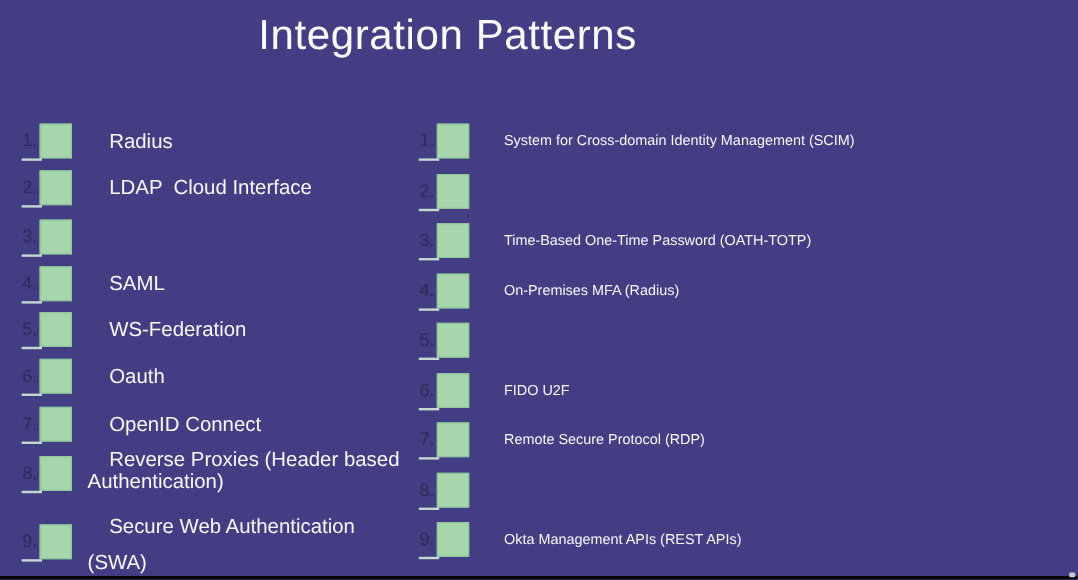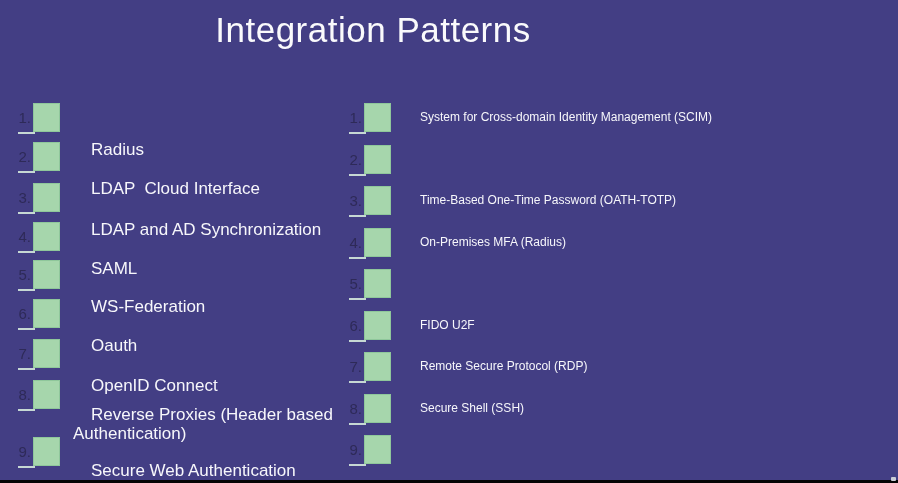--- a/index.html
+++ b/index.html
@@ -32,21 +32,21 @@
     border:1px solid var(--squareBorder);
   }
   .marker::after{
     content:"";position:absolute;left:6px;width:17px;bottom:-2px;height:2px;
     background:var(--underline);
   }
   .label{
     color:var(--text);font-size:17px;line-height:29px;white-space:pre;
     font-weight:400;
   }
-  .item.left .label{margin-left:13px;text-indent:18px;margin-top:32px;}
+  .item.left .label{margin-left:13px;text-indent:18px;}
   .item.right .label{margin-left:29px;font-size:12px;}
   .label.lh-sm{line-height:19px;}
   .label.lh-lg{line-height:30px;}
   .marker.down-sm{margin-top:7px;}
   .marker.down-lg{margin-top:13px;}
   .bottom-bar{position:absolute;left:0;bottom:0;width:898px;height:3px;background:var(--bottomBar);}
   .artifact{position:absolute;right:2px;bottom:2px;width:5px;height:4px;background:var(--artifact);border-radius:1px;}
 </style>
 </head>
 <body>
@@ -65,21 +65,20 @@
       <span class="num">2.</span>
       <span class="square"></span>
     </span>
   <span class="label">LDAP  Cloud Interface</span>
 </div>
 <div class="item left" style="top:183px">
   <span class="marker">
       <span class="num">3.</span>
       <span class="square"></span>
     </span>
-  <span class="label">LDAP and AD Synchronization</span>
 </div>
 <div class="item left" style="top:222px">
   <span class="marker">
       <span class="num">4.</span>
       <span class="square"></span>
     </span>
   <span class="label">SAML</span>
 </div>
 <div class="item left" style="top:260px">
   <span class="marker">
@@ -164,23 +163,23 @@
       <span class="num">7.</span>
       <span class="square"></span>
     </span>
   <span class="label">Remote Secure Protocol (RDP)</span>
 </div>
 <div class="item right" style="top:394px">
   <span class="marker">
       <span class="num">8.</span>
       <span class="square"></span>
     </span>
-  <span class="label">Secure Shell (SSH)</span>
 </div>
 <div class="item right" style="top:435px">
   <span class="marker">
       <span class="num">9.</span>
       <span class="square"></span>
     </span>
+  <span class="label">Okta Management APIs (REST APIs)</span>
 </div>
 
 <div class="bottom-bar"></div>
 <div class="artifact"></div>
 
 </body></html>

